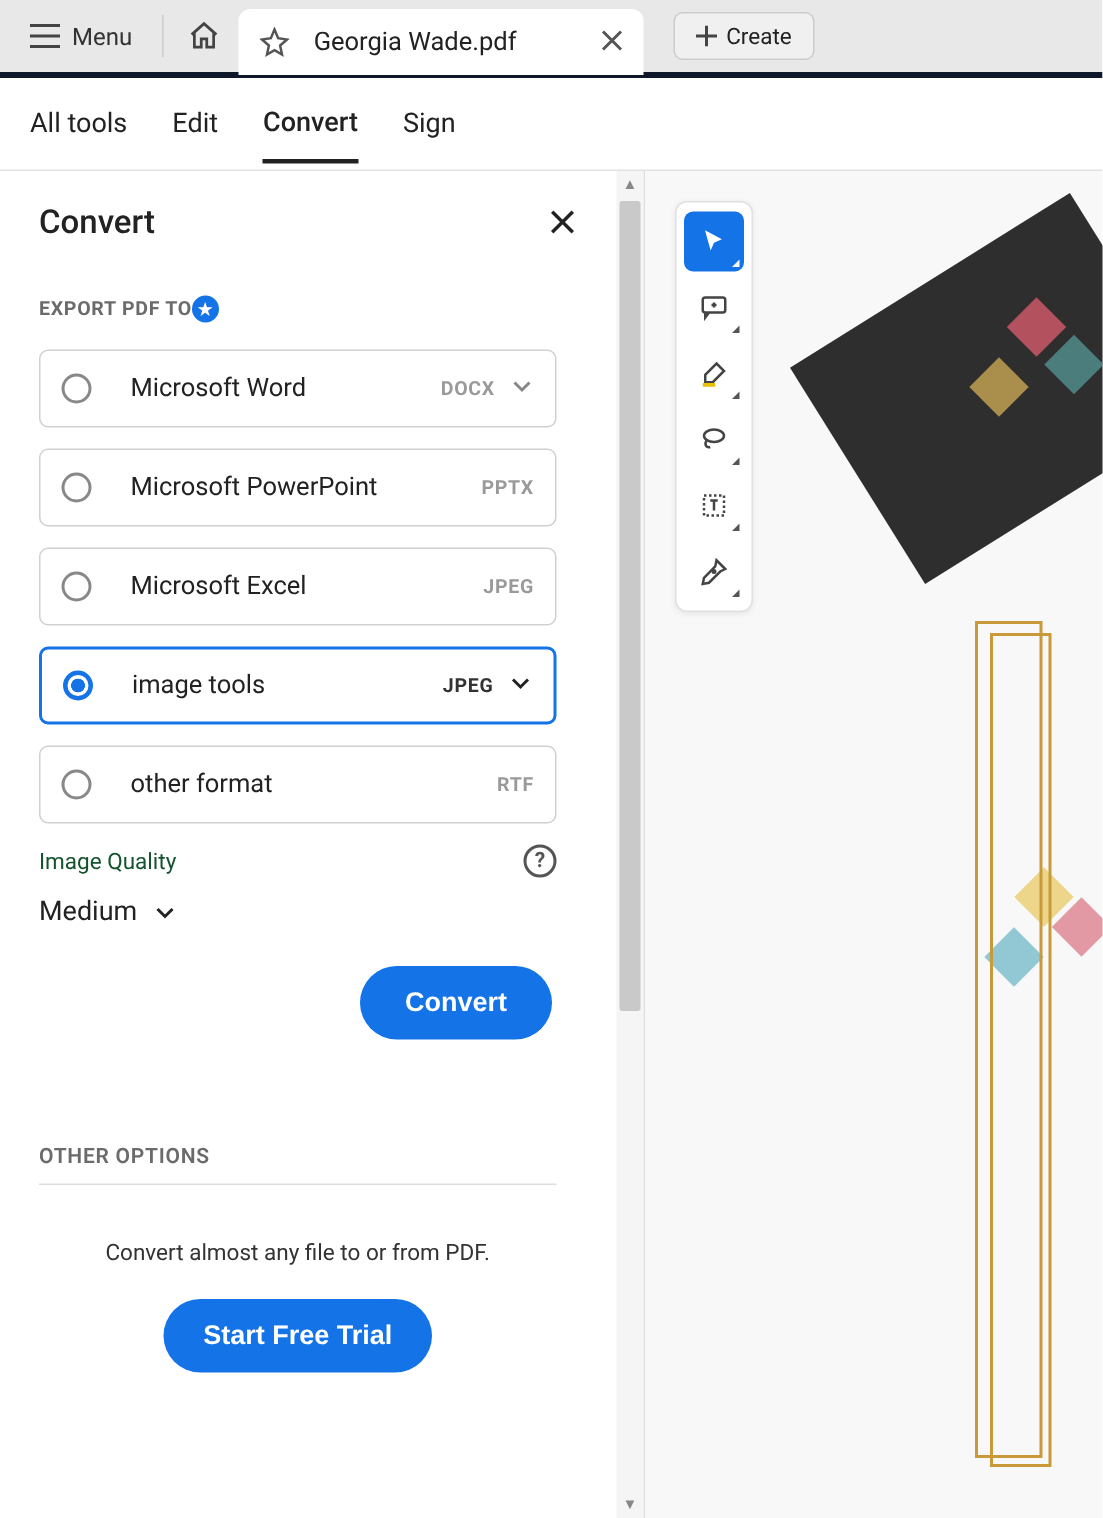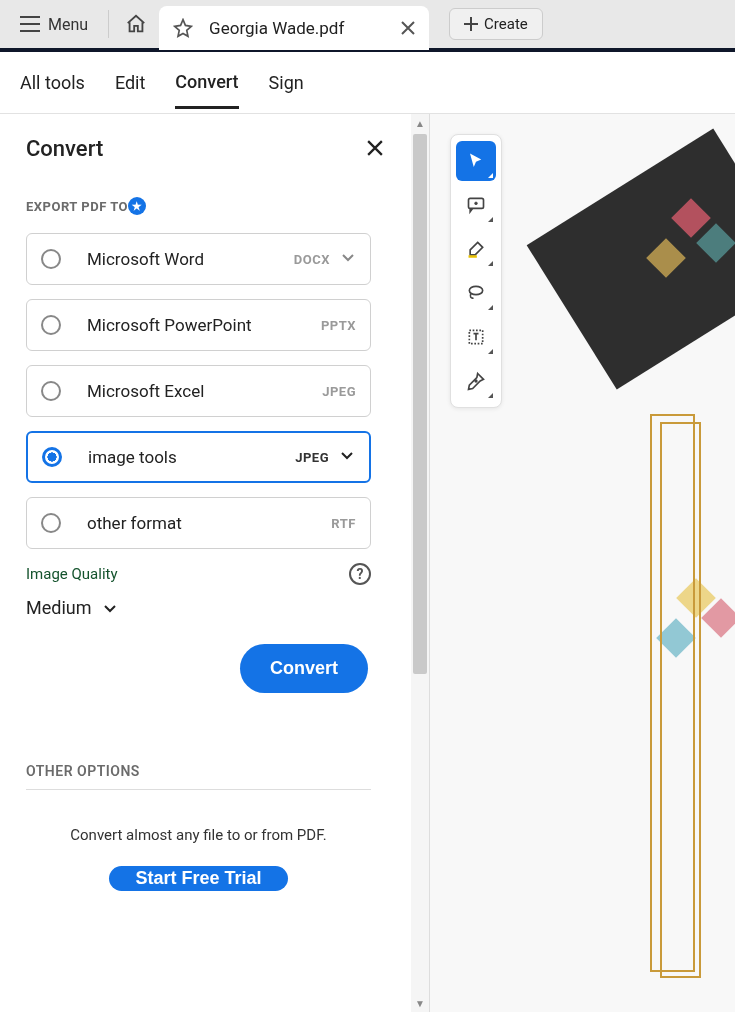--- a/index.html
+++ b/index.html
@@ -92,21 +92,21 @@
     font-size:18px; font-weight:600; padding:14px 30px;
     margin-top:26px; float:right; cursor:pointer; margin-right:35px;
   }
 
   .other-section { clear:both; padding-top:70px; }
   .other-label { font-size:14px; color:#6b6b6b; letter-spacing:0.5px; font-weight:600; }
   .divider { height:1px; background:#ddd; margin-top:10px; width:345px;}
   .other-text { text-align:center; font-size:15px; margin-top:36px; width:345px; color:#333;}
   .trial-btn {
     display:block; margin:22px auto 0; background:#1473e6;color:#fff;border:none;
-    border-radius:30px; font-size:18px; font-weight:600; padding:2px 26px; cursor:pointer;
+    border-radius:30px; font-size:18px; font-weight:600; padding:14px 26px; cursor:pointer;
   }
   .trial-wrap{ width:345px; text-align:center;}
 
   
   .docview { flex:1; background:#f8f8f8; position:relative; }
   .tool-palette {
     position:absolute; top:20px; left:20px; width:52px;
     background:#fff; border:1px solid #e0e0e0; border-radius:8px;
     box-shadow:0 1px 4px rgba(0,0,0,.08);
     display:flex; flex-direction:column; align-items:center; padding:6px 0; gap:4px;

